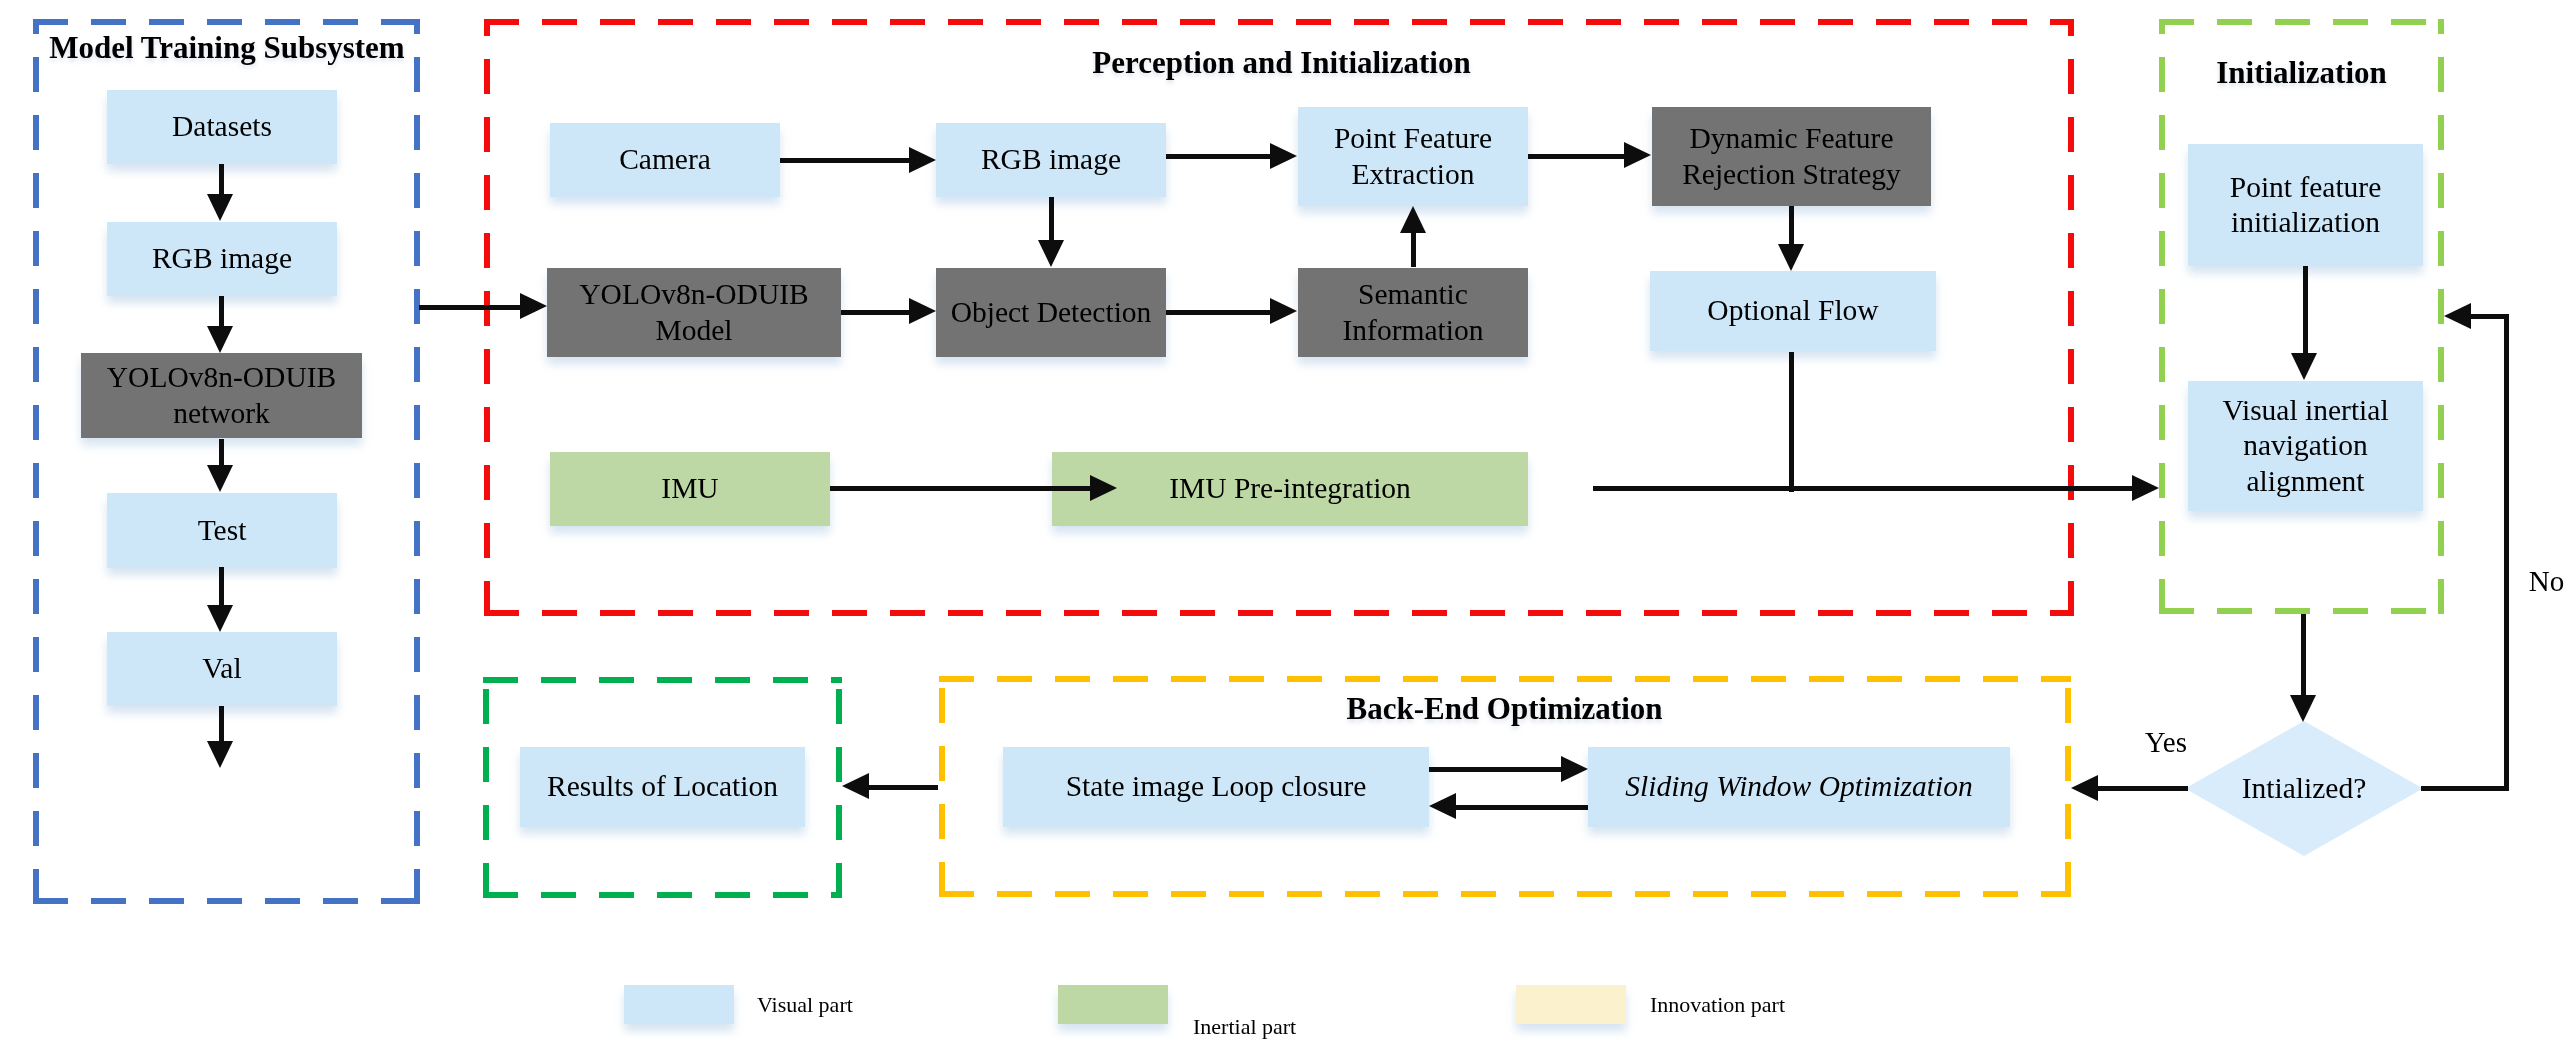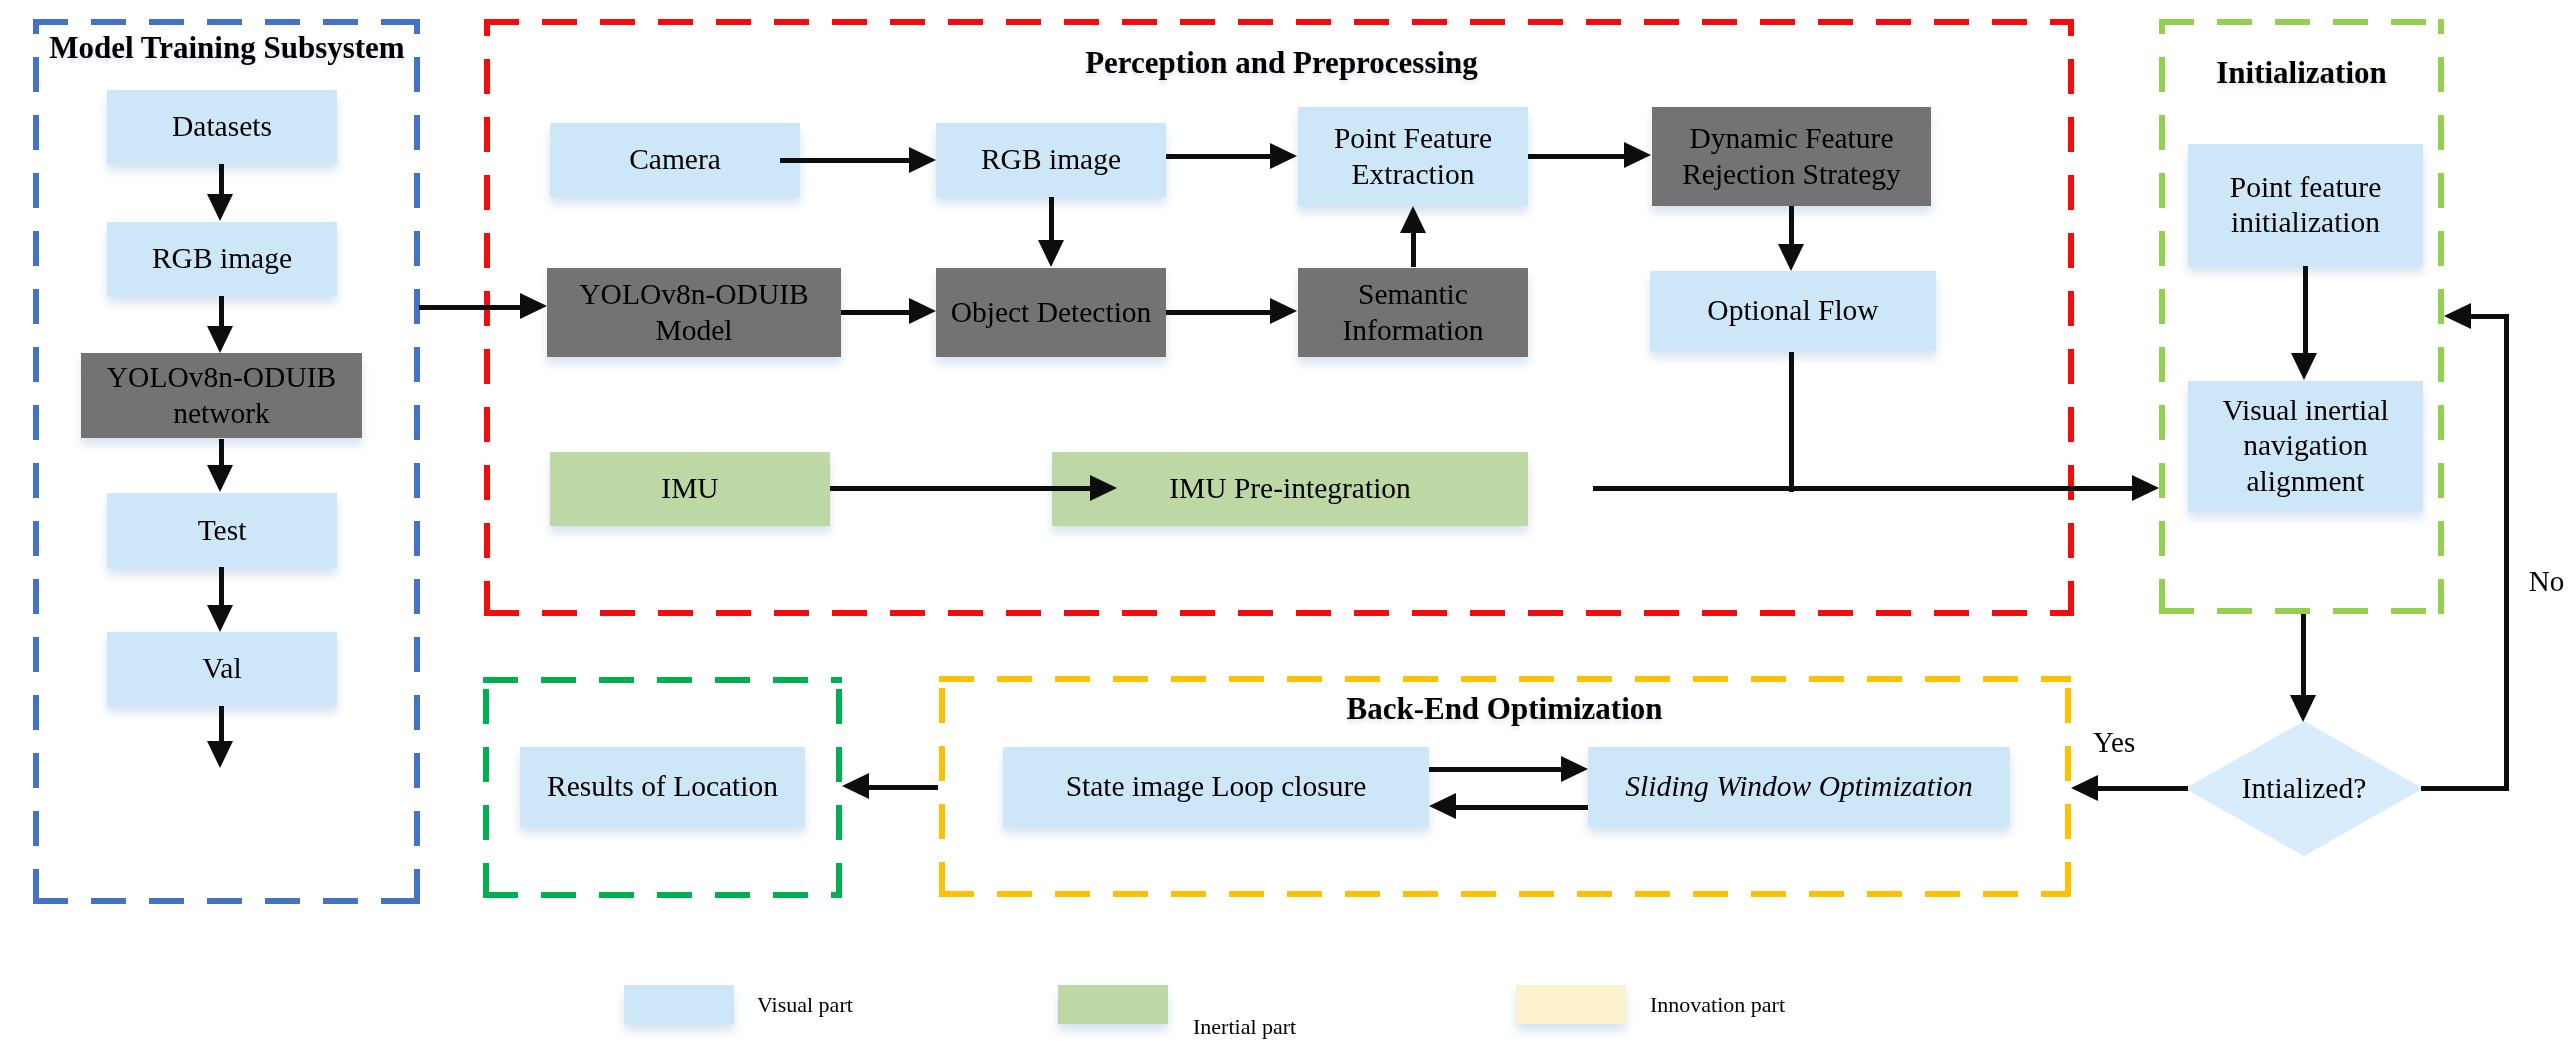--- a/index.html
+++ b/index.html
@@ -39,52 +39,52 @@
 
 <div id="stage">
 
   <div class="panel" style="--c:#4472C4;left:33px;top:19px;width:387px;height:885px;"></div>
   <div class="panel" style="--c:#F40B0B;left:484px;top:19px;width:1590px;height:597px;"></div>
   <div class="panel" style="--c:#92D050;left:2159px;top:19px;width:285px;height:595px;"></div>
   <div class="panel" style="--c:#FFC000;left:939px;top:676px;width:1132px;height:221px;"></div>
   <div class="panel" style="--c:#00B050;left:483px;top:677px;width:359px;height:221px;"></div>
 
   <div class="ptitle" style="left:39px;top:30px;width:376px;">Model Training Subsystem</div>
-  <div class="ptitle" style="left:937px;top:45px;width:689px;">Perception and Preprocessing</div>
+  <div class="ptitle" style="left:937px;top:45px;width:689px;">Perception and Initialization</div>
   <div class="ptitle" style="left:2159px;top:55px;width:285px;">Initialization</div>
   <div class="ptitle" style="left:1160px;top:691px;width:689px;">Back-End Optimization</div>
 
   <div class="node blue" style="left:107px;top:90px;width:230px;height:74px;">Datasets</div>
   <div class="node blue" style="left:107px;top:222px;width:230px;height:74px;">RGB image</div>
   <div class="node yellow" style="left:81px;top:353px;width:281px;height:85px;">YOLOv8n-ODUIB network</div>
   <div class="node blue" style="left:107px;top:493px;width:230px;height:75px;">Test</div>
   <div class="node blue" style="left:107px;top:632px;width:230px;height:74px;">Val</div>
 
-  <div class="node blue" style="left:550px;top:123px;width:250px;height:74px;">Camera</div>
+  <div class="node blue" style="left:550px;top:123px;width:230px;height:74px;">Camera</div>
   <div class="node blue" style="left:936px;top:123px;width:230px;height:74px;">RGB image</div>
   <div class="node blue" style="left:1298px;top:107px;width:230px;height:99px;">Point Feature Extraction</div>
   <div class="node yellow" style="left:1652px;top:107px;width:279px;height:99px;">Dynamic Feature Rejection Strategy</div>
 
   <div class="node yellow" style="left:547px;top:268px;width:294px;height:89px;">YOLOv8n-ODUIB Model</div>
   <div class="node yellow" style="left:936px;top:268px;width:230px;height:89px;">Object Detection</div>
   <div class="node yellow" style="left:1298px;top:268px;width:230px;height:89px;">Semantic Information</div>
   <div class="node blue" style="left:1650px;top:271px;width:286px;height:80px;">Optional Flow</div>
 
   <div class="node green" style="left:550px;top:452px;width:280px;height:74px;">IMU</div>
   <div class="node green" style="left:1052px;top:452px;width:476px;height:74px;">IMU Pre-integration</div>
 
   <div class="node blue" style="left:2188px;top:144px;width:235px;height:122px;">Point feature initialization</div>
   <div class="node blue" style="left:2188px;top:381px;width:235px;height:130px;">Visual inertial navigation alignment</div>
 
   <div class="node blue" style="left:520px;top:747px;width:285px;height:80px;">Results of Location</div>
   <div class="node blue" style="left:1003px;top:747px;width:426px;height:80px;">State image Loop closure</div>
   <div class="node blue" style="left:1588px;top:747px;width:422px;height:80px;font-style:italic;">Sliding Window Optimization</div>
 
   <div class="diamond">Intialized?</div>
-  <div class="elabel" style="left:2093px;top:726px;width:94px;text-align:left;">Yes</div>
+  <div class="elabel" style="left:2093px;top:726px;width:94px;text-align:right;">Yes</div>
   <div class="elabel" style="left:2515px;top:565px;width:63px;text-align:center;">No</div>
 
   <div class="vl" style="left:219px;top:164px;height:33px;"></div>
   <div class="ah ad" style="left:207px;top:194px;"></div>
   <div class="vl" style="left:219px;top:296px;height:33px;"></div>
   <div class="ah ad" style="left:207px;top:326px;"></div>
   <div class="vl" style="left:219px;top:439px;height:29px;"></div>
   <div class="ah ad" style="left:207px;top:465px;"></div>
   <div class="vl" style="left:219px;top:567px;height:40px;"></div>
   <div class="ah ad" style="left:207px;top:605px;"></div>

